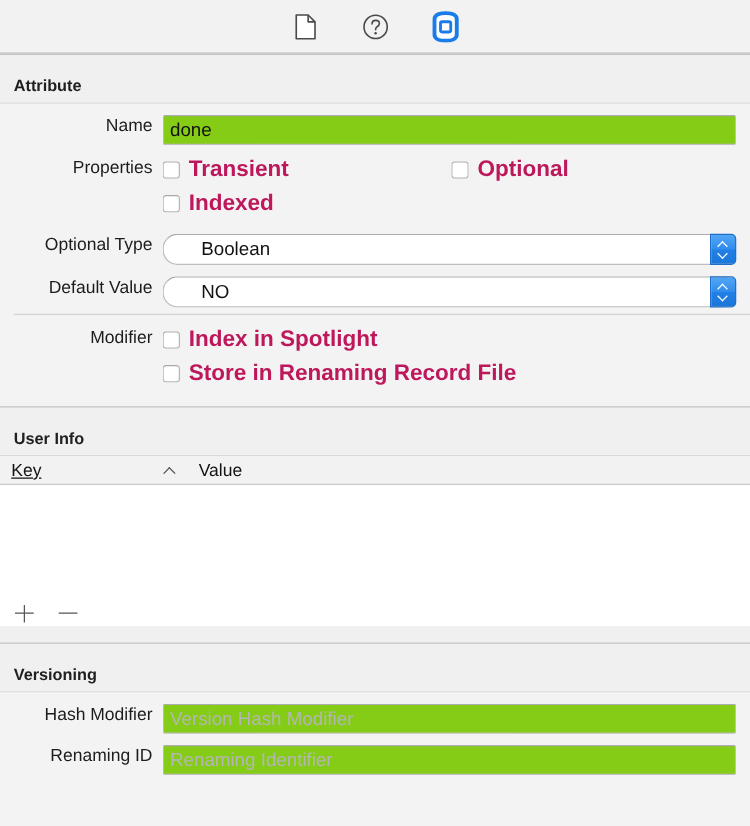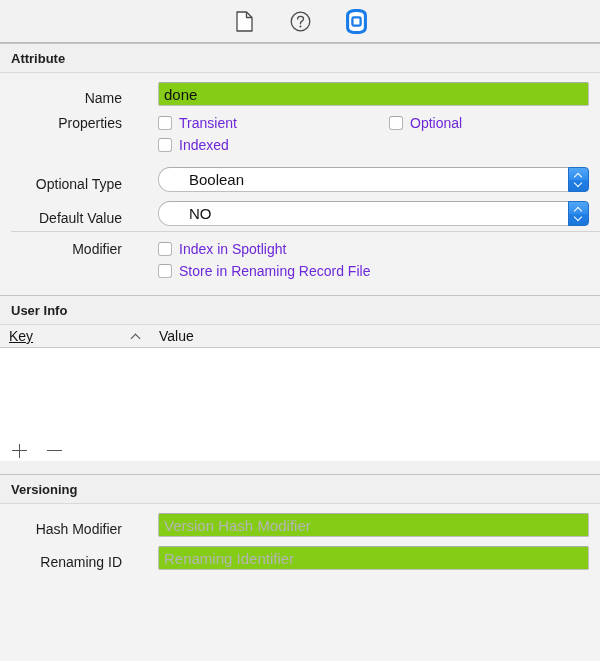--- a/index.html
+++ b/index.html
@@ -42,37 +42,36 @@
     justify-content: center;
     cursor: default;
   }
   .tb-btn svg { display: block; }
 
   
   .section-head {
     background: #f0f0f0;
     border-top: 1px solid #c4c4c4;
     border-bottom: 1px solid #d9d9d9;
-    padding: 7px 0 6px 11px;
+    padding: 17px 0 6px 11px;
     font-weight: bold;
     font-size: 13px;
     color: #202020;
     box-sizing: border-box;
   }
   .section-body {
     background: #f3f3f3;
     padding-top: 9px;
   }
 
   
   .row {
     display: flex;
-    align-items: flex-end;
+    align-items: flex-start;
     margin-bottom: 9px;
-    gap: 28px;
   }
   .row.tight { margin-bottom: 6px; }
   .label {
     width: 130px;
     text-align: right;
     padding-right: 8px;
     font-size: 14px;
     color: #1c1c1c;
     box-sizing: border-box;
     flex: none;
@@ -112,23 +111,24 @@
     height: 14px;
     border: 1px solid #b6b6b6;
     border-top-color: #a9a9a9;
     border-radius: 3px;
     background: #ffffff;
     box-sizing: border-box;
     flex: none;
   }
   .cb-label {
     margin-left: 7px;
-    font-size: 14px;
-    color: #6d28d9;
+    font-size: 18px;
+    color: #be185d;
     white-space: nowrap;
+    font-weight: bold;
   }
 
   
   .popup {
     flex: 1;
     height: 25px;
     position: relative;
     background: #ffffff;
     border: 1px solid #bdbdbd;
     border-top-color: #ababab;

